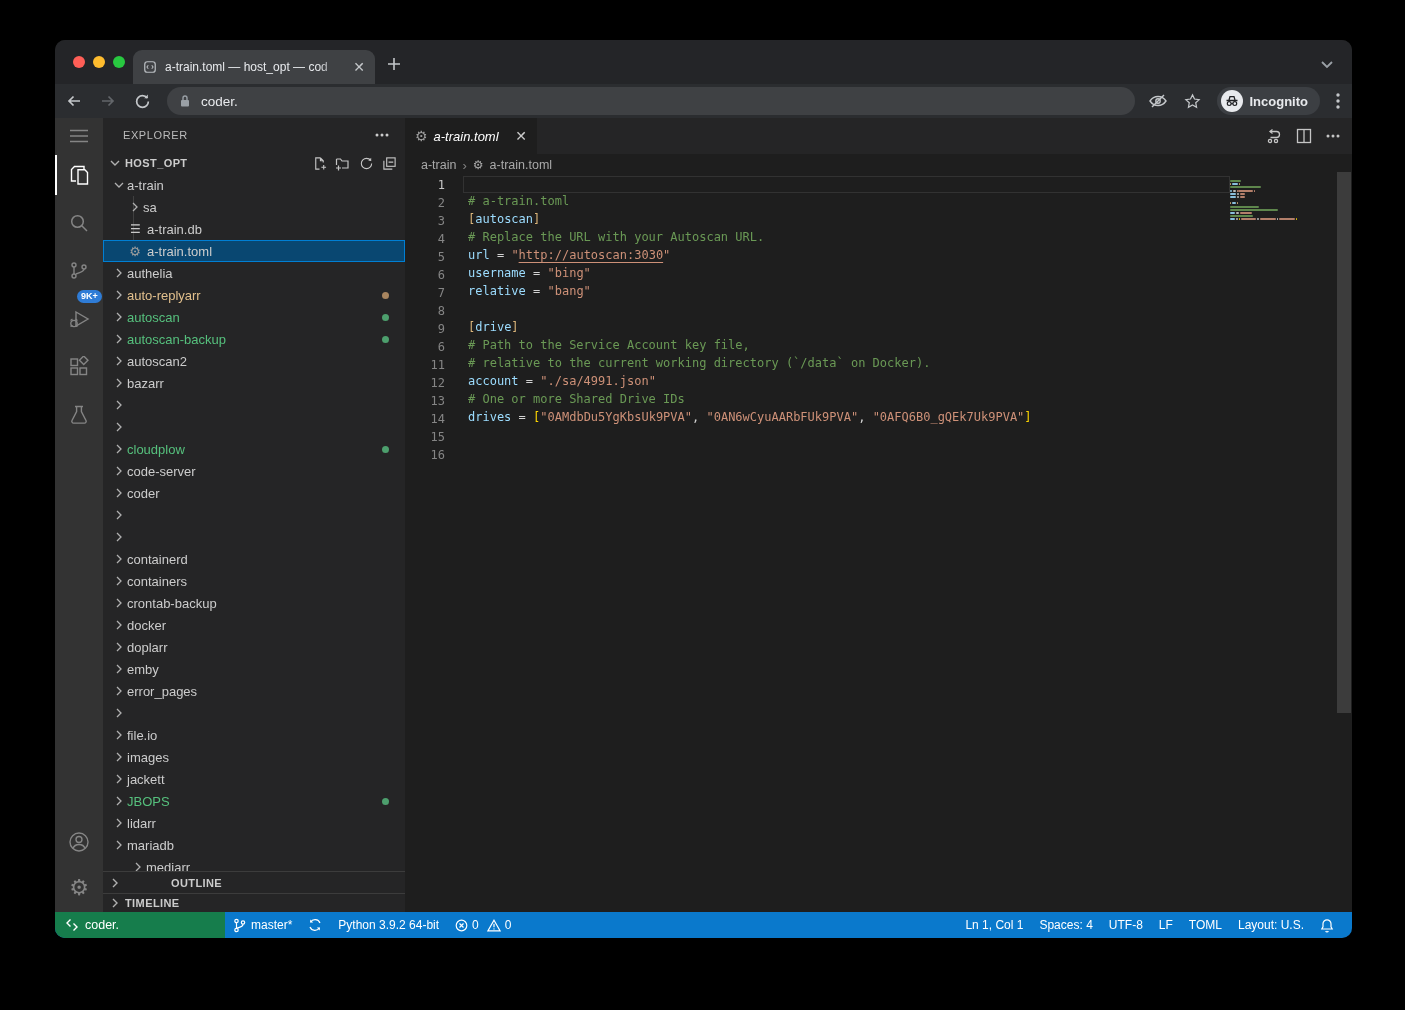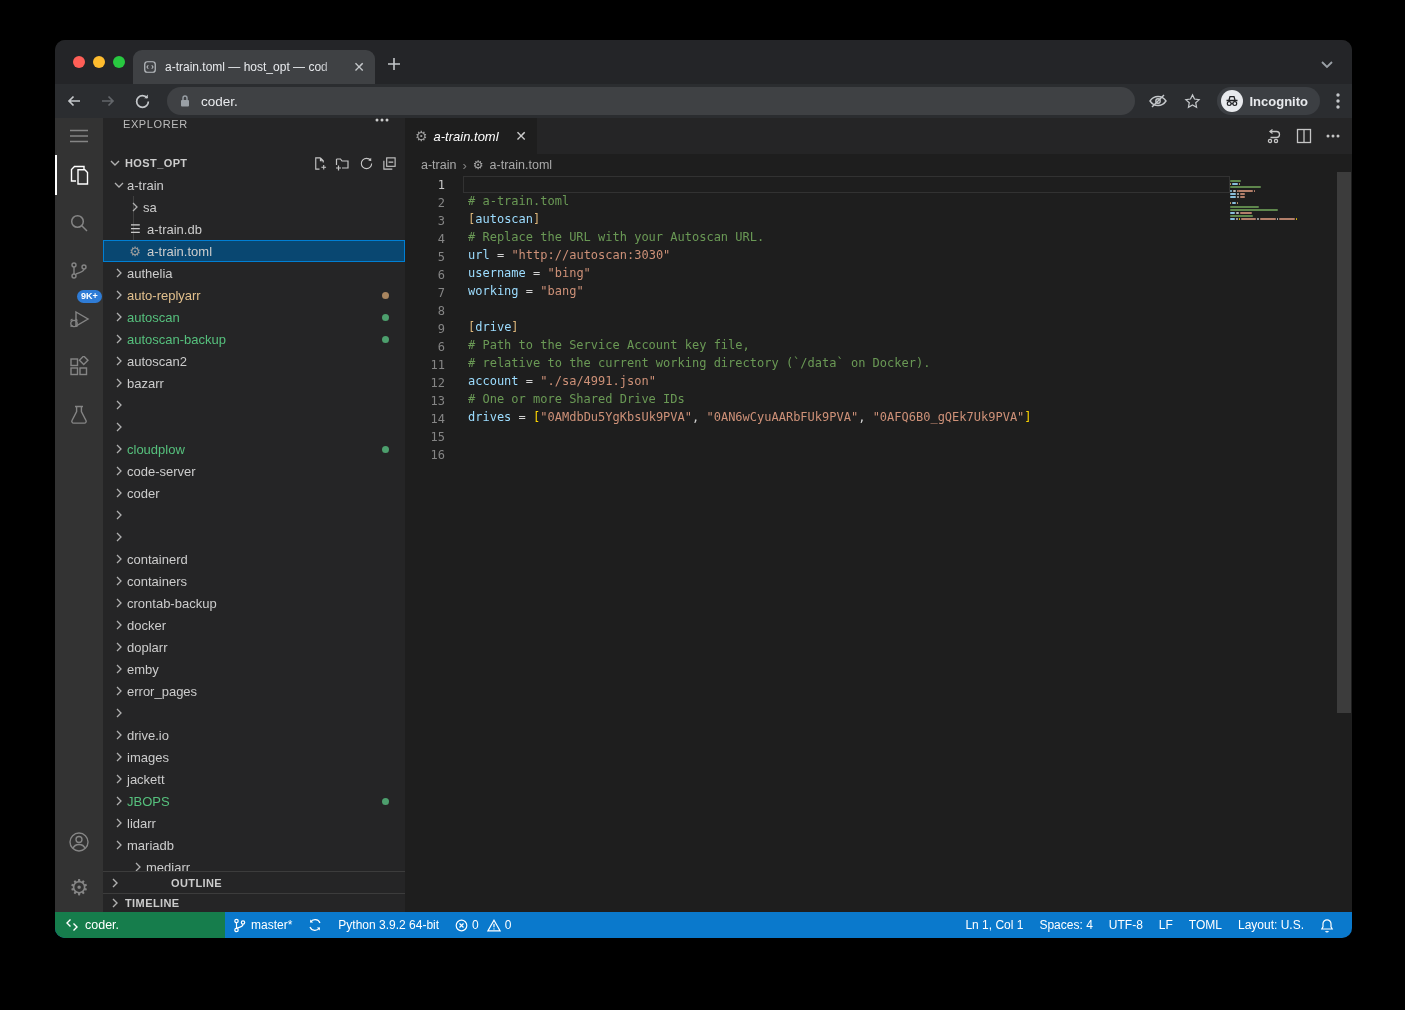--- a/index.html
+++ b/index.html
@@ -39,21 +39,21 @@
   .vscode { position:absolute; left:0; top:78px; width:100%; height:794px; display:flex; }
   .activitybar { position:relative; width:48px; background:#333333; flex:0 0 auto; }
   .ab-ic { position:absolute; left:0; width:48px; height:40px; display:flex; align-items:center; justify-content:center; color:#858585; }
   .ab-ic.active { color:#ffffff; }
   .ab-indicator { position:absolute; left:0; top:37px; width:2px; height:40px; background:#fff; }
   .ab-badge { position:absolute; left:22px; top:172px; background:#2f7cd6; color:#fff; font-size:9px; font-weight:bold;
               border-radius:9px; padding:2px 4px; line-height:1; }
 
   .sidebar { position:relative; width:302px; background:#252526; flex:0 0 auto; overflow:hidden;
              color:#cccccc; }
-  .sb-title { height:34px; display:flex; align-items:flex-start; padding:0 16px 0 20px; }
+  .sb-title { height:34px; display:flex; align-items:center; padding:0 16px 0 20px; }
   .sb-title-text { font-size:11px; color:#bbbbbb; letter-spacing:0.6px; flex:1; }
   .sb-ellipsis { color:#cccccc; }
   .sb-section { height:22px; display:flex; align-items:center; padding:0 8px 0 4px; gap:2px; }
   .sb-section-label { font-size:11px; font-weight:bold; color:#cccccc; letter-spacing:0.4px; flex:1; }
   .sb-actions { display:flex; gap:8px; color:#c5c5c5; }
   .tree { position:absolute; left:0; top:56px; width:100%; height:697px; overflow:hidden; }
   .indent-guide { position:absolute; left:30px; top:22px; width:1px; height:66px; background:#404040; }
   .tree-row { position:relative; height:22px; display:flex; align-items:center; font-size:13px; color:#cccccc; }
   .tree-row.selected { background:#094771; outline:1px solid #007fd4; outline-offset:-1px; }
   .chev { width:16px; display:flex; align-items:center; justify-content:center; color:#b0b0b0; flex:0 0 auto; }
@@ -84,21 +84,21 @@
   .bc-gear { font-size:12px; }
 
   .code-area { position:absolute; left:0; top:58px; right:0; bottom:0; font-family:"DejaVu Sans Mono", monospace; font-size:12px; }
   .code-line { position:relative; height:18px; line-height:18px; white-space:pre; }
   .code-line .num { position:absolute; left:0; width:40px; text-align:right; color:#858585; }
   .code-line.current .num { color:#c6c6c6; }
   .code-line .content { position:absolute; left:63px; top:16px; height:18px; }
   .code-line.current .hl { position:absolute; left:58px; width:767px; top:0; height:17px; border:1px solid #323232; }
   .s-cm { color:#6a9955; } .s-key { color:#9cdcfe; } .s-str { color:#ce9178; }
   .s-pun { color:#d4d4d4; } .s-tbl { color:#dcb67a; } .s-arr { color:#ffd700; }
-  .u { text-underline-offset:3px; }
+  .u { text-decoration:underline; text-underline-offset:3px; }
 
   .minimap { position:absolute; right:42px; top:62px; width:80px; }
   .mini-line { height:2px; margin-bottom:1.2px; display:flex; gap:1px; }
   .mini-line span { height:2px; border-radius:1px; opacity:0.85; }
   .scrollbar { position:absolute; right:1px; top:54px; width:14px; height:541px; background:rgba(121,121,121,0.33); }
 
   
   .statusbar { position:absolute; left:0; bottom:0; width:100%; height:26px; background:#0a79cc;
                display:flex; align-items:center; color:#ffffff; font-size:12px; }
   .sb-remote { width:170px; height:26px; background:#167d4c; display:flex; align-items:center; gap:6px;
@@ -489,21 +489,21 @@
                 </svg>
               </span>
               <span class="tree-label"></span>
             </div>
             <div class="tree-row" style="padding-left: 8px;">
               <span class="chev">
                 <svg width="7" height="10" viewBox="0 0 7 10">
                   <path d="M1 1l4 4-4 4" stroke="currentColor" stroke-width="1.3" fill="none"></path>
                 </svg>
               </span>
-              <span class="tree-label">drive.io</span>
+              <span class="tree-label">file.io</span>
             </div>
             <div class="tree-row" style="padding-left: 8px;">
               <span class="chev">
                 <svg width="7" height="10" viewBox="0 0 7 10">
                   <path d="M1 1l4 4-4 4" stroke="currentColor" stroke-width="1.3" fill="none"></path>
                 </svg>
               </span>
               <span class="tree-label">images</span>
             </div>
             <div class="tree-row" style="padding-left: 8px; align-items: center;">
@@ -596,21 +596,21 @@
           <span class="bc-sep">›</span>
           <span class="bc-gear">⚙</span>
           <span>a-train.toml</span>
         </div>
         <div class="code-area">
             <div class="code-line current"><span class="hl"></span><span class="num">1</span><span class="content"><span class="s-cm"># a-train.toml</span></span></div>
             <div class="code-line"><span class="num">2</span><span class="content"><span class="s-tbl">[</span><span class="s-key">autoscan</span><span class="s-tbl">]</span></span></div>
             <div class="code-line"><span class="num">3</span><span class="content"><span class="s-cm"># Replace the URL with your Autoscan URL.</span></span></div>
             <div class="code-line"><span class="num">4</span><span class="content"><span class="s-key">url</span><span class="s-pun"> = </span><span class="s-str">"</span><span class="s-str u">http://autoscan:3030</span><span class="s-str">"</span></span></div>
             <div class="code-line"><span class="num">5</span><span class="content"><span class="s-key">username</span><span class="s-pun"> = </span><span class="s-str">"bing"</span></span></div>
-            <div class="code-line"><span class="num">6</span><span class="content"><span class="s-key">working</span><span class="s-pun"> = </span><span class="s-str">"bang"</span></span></div>
+            <div class="code-line"><span class="num">6</span><span class="content"><span class="s-key">relative</span><span class="s-pun"> = </span><span class="s-str">"bang"</span></span></div>
             <div class="code-line"><span class="num">7</span><span class="content"></span></div>
             <div class="code-line"><span class="num">8</span><span class="content"><span class="s-tbl">[</span><span class="s-key">drive</span><span class="s-tbl">]</span></span></div>
             <div class="code-line"><span class="num">9</span><span class="content"><span class="s-cm"># Path to the Service Account key file,</span></span></div>
             <div class="code-line"><span class="num">6</span><span class="content"><span class="s-cm"># relative to the current working directory (`/data` on Docker).</span></span></div>
             <div class="code-line"><span class="num">11</span><span class="content"><span class="s-key">account</span><span class="s-pun"> = </span><span class="s-str">"./sa/4991.json"</span></span></div>
             <div class="code-line"><span class="num">12</span><span class="content"><span class="s-cm"># One or more Shared Drive IDs</span></span></div>
             <div class="code-line"><span class="num">13</span><span class="content"><span class="s-key">drives</span><span class="s-pun"> = </span><span class="s-arr">[</span><span class="s-str">"0AMdbDu5YgKbsUk9PVA"</span><span class="s-pun">, </span><span class="s-str">"0AN6wCyuAARbFUk9PVA"</span><span class="s-pun">, </span><span class="s-str">"0AFQ6B0_gQEk7Uk9PVA"</span><span class="s-arr">]</span></span></div>
             <div class="code-line"><span class="num">14</span><span class="content"></span></div>
             <div class="code-line"><span class="num">15</span><span class="content"></span></div>
             <div class="code-line"><span class="num">16</span><span class="content"></span></div>

